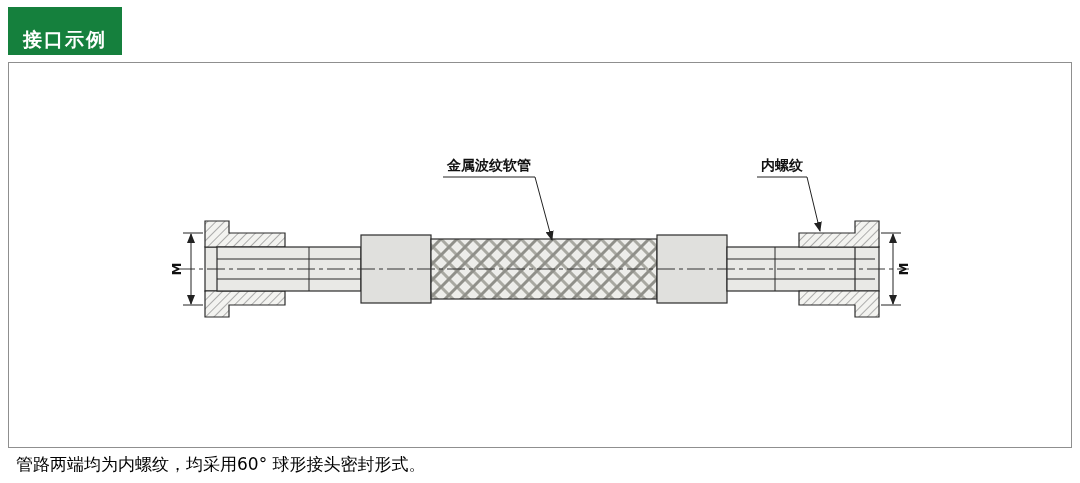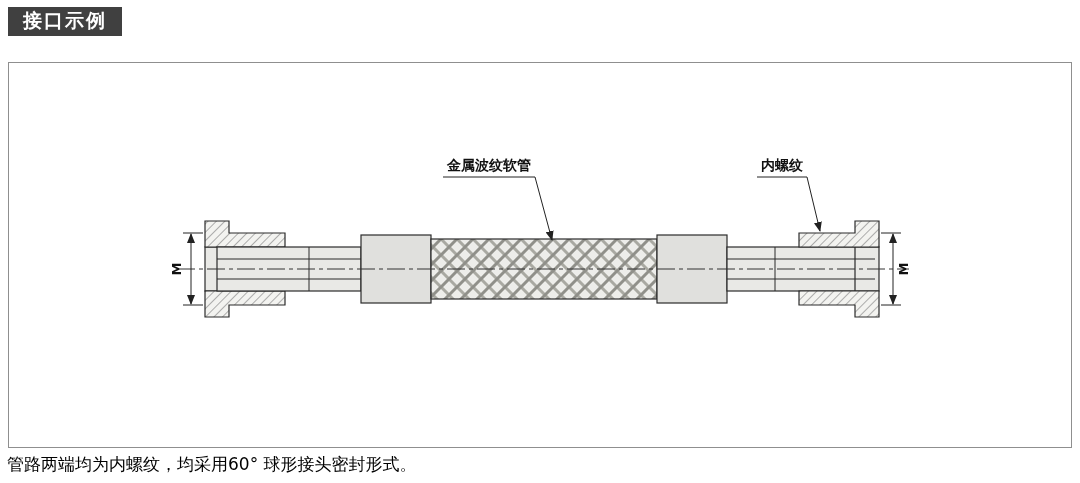--- a/index.html
+++ b/index.html
@@ -12,41 +12,41 @@
     position: relative;
     width: 1080px;
     height: 483px;
     background: #ffffff;
     overflow: hidden;
   }
   .badge {
     position: absolute;
     left: 8px;
     top: 7px;
-    background: #404040;
+    background: #15803d;
     color: #ffffff;
     font-weight: bold;
     font-size: 19px;
     letter-spacing: 2px;
-    padding: 4px 15px 6px 15px;
+    padding: 23px 15px 6px 15px;
     line-height: 1;
   }
   .frame {
     position: absolute;
     left: 8px;
     top: 62px;
     width: 1062px;
     height: 384px;
     border: 1px solid #8f8f8f;
     background: #ffffff;
   }
   .frame svg { display: block; }
   .caption {
     position: absolute;
-    left: 7px;
+    left: 16px;
     top: 453px;
     font-size: 17px;
     color: #000000;
     white-space: nowrap;
   }
   svg text.lbl {
     font-family: "DejaVu Sans", "Liberation Sans", sans-serif;
     font-size: 14px;
     font-weight: 600;
     fill: #111111;

